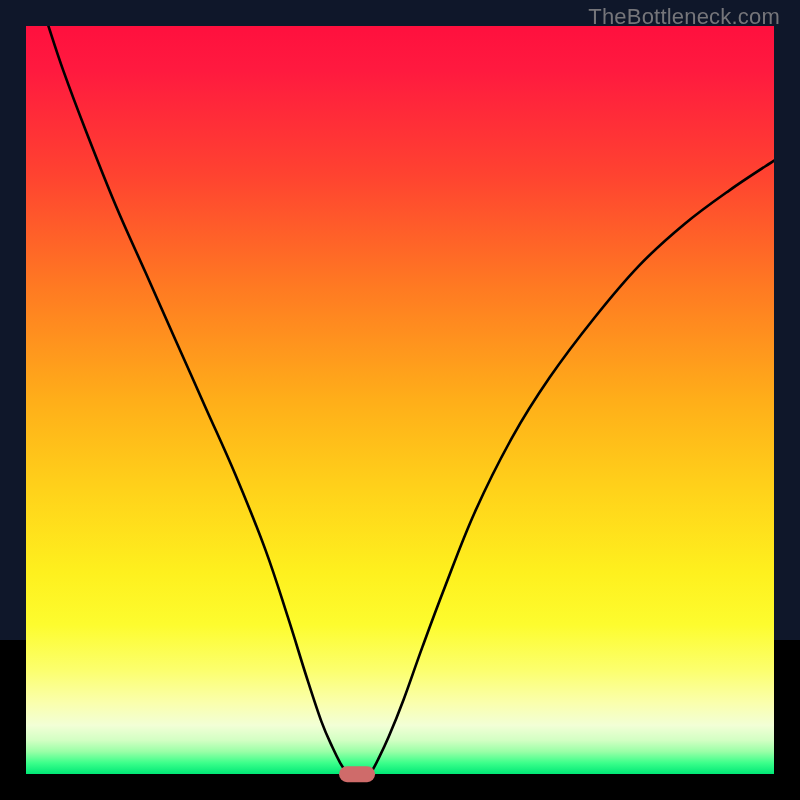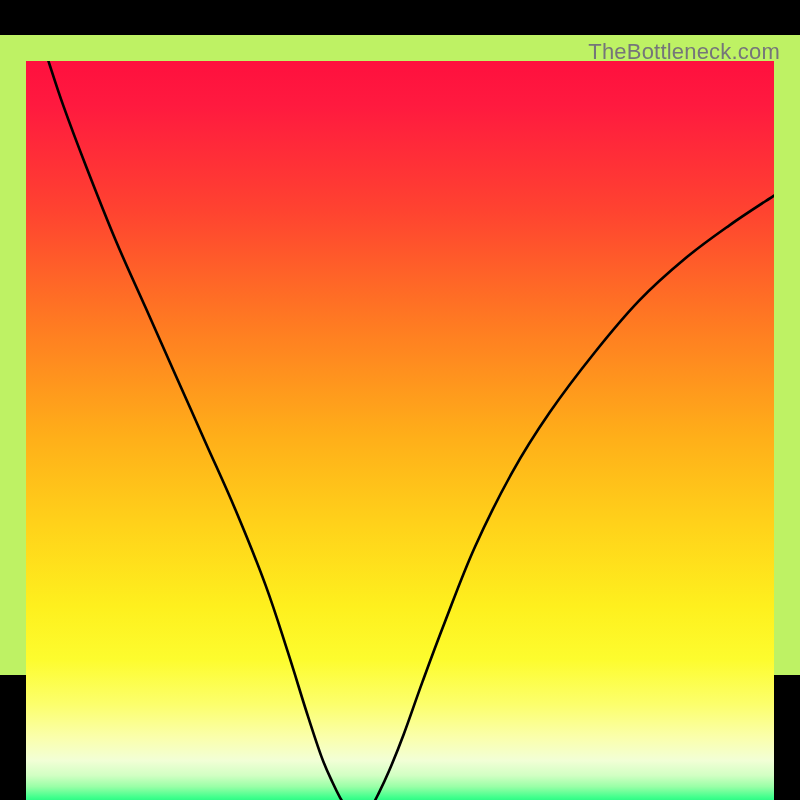--- a/index.html
+++ b/index.html
@@ -8,22 +8,21 @@
     width: 800px;
     height: 800px;
     background: #000000;
     overflow: hidden;
     font-family: Arial, Helvetica, sans-serif;
   }
   .frame {
     position: absolute;
     width: 800px;
     height: 640px;
-    background: #bef264;
-    margin-top: 35px;
+    background: #0f172a;
   }
   .plot-wrap {
     position: absolute;
     left: 26px;
     top: 26px;
     width: 748px;
     height: 748px;
   }
   .gradient {
     position: absolute;

